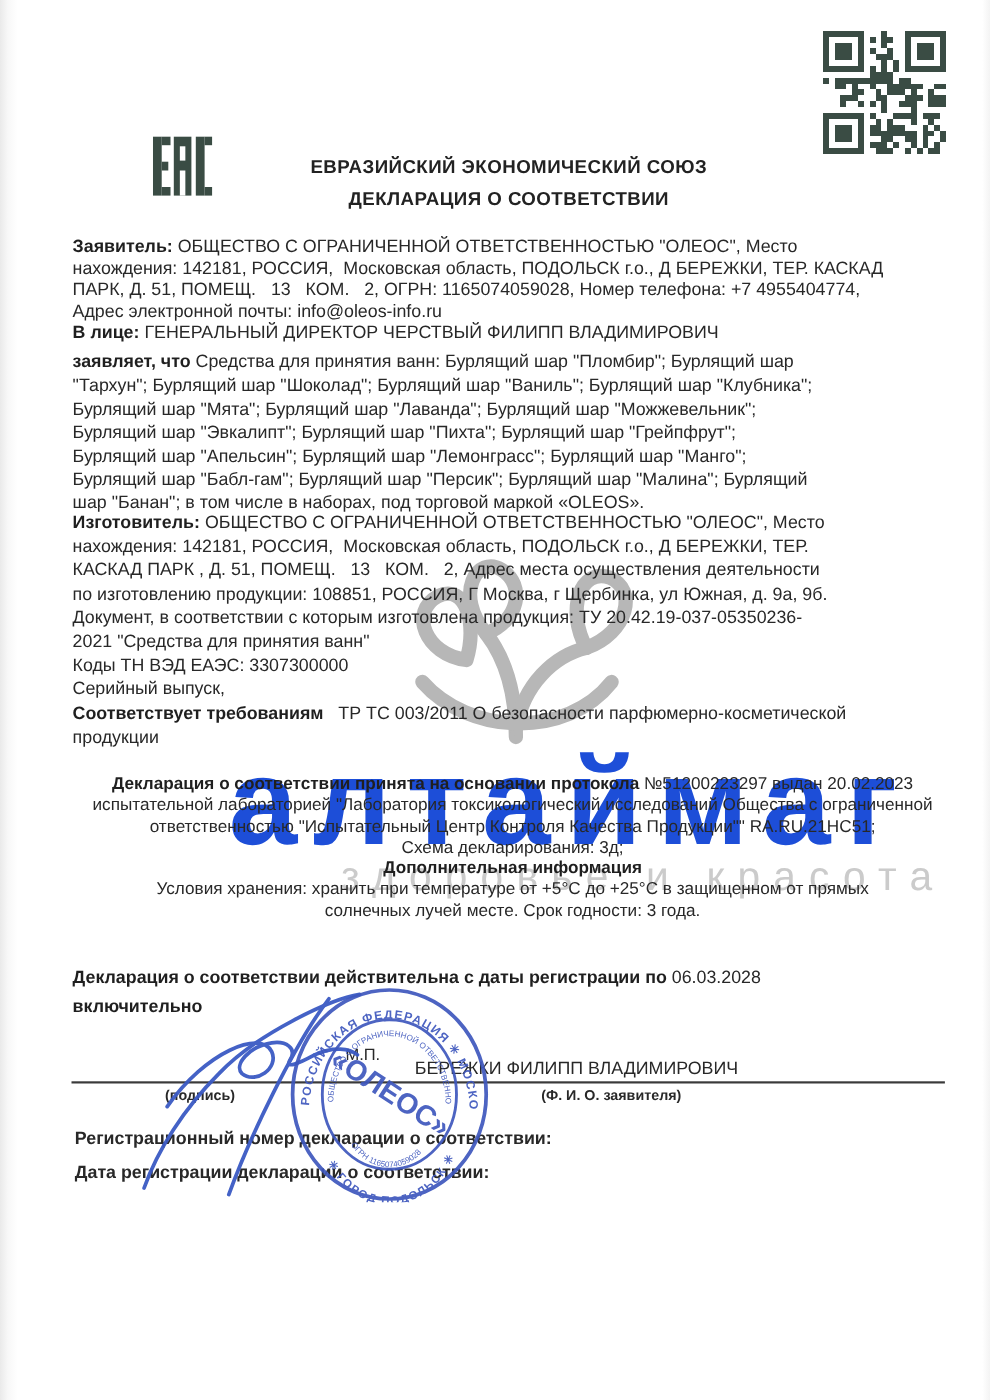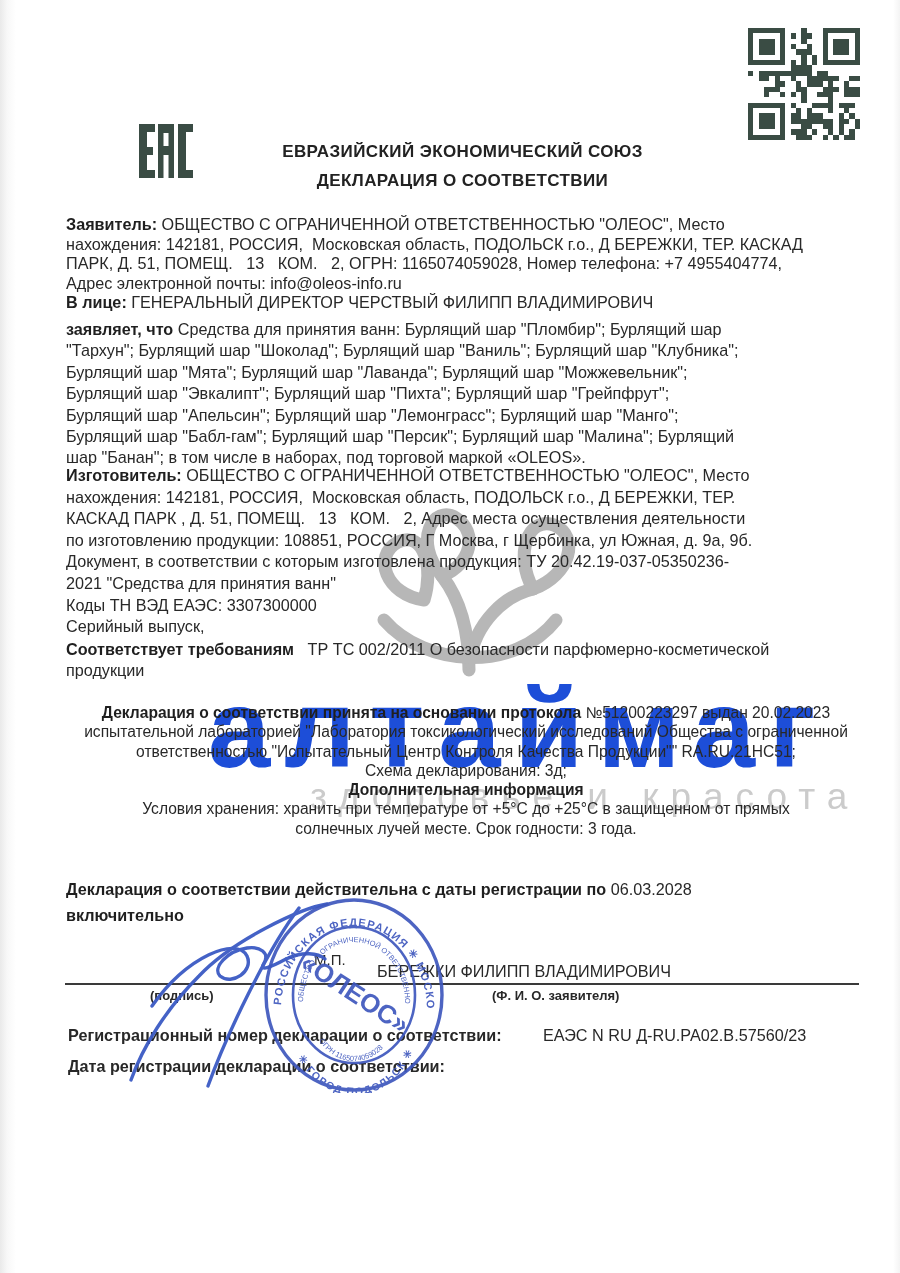--- a/index.html
+++ b/index.html
@@ -314,21 +314,21 @@
       <rect x="47" y="0" width="7" height="8"></rect>
     <rect x="47" y="46" width="7" height="8"></rect>
   </svg>
 
   <div class="abs hdr hdr1">ЕВРАЗИЙСКИЙ ЭКОНОМИЧЕСКИЙ СОЮЗ</div>
   <div class="abs hdr hdr2">ДЕКЛАРАЦИЯ О СООТВЕТСТВИИ</div>
 
   <div class="abs blk lh195" style="top:215px"><span class="tl"><b>Заявитель:</b><span> ОБЩЕСТВО С ОГРАНИЧЕННОЙ ОТВЕТСТВЕННОСТЬЮ "ОЛЕОС", Место</span></span><span class="tl"><span>нахождения: 142181, РОССИЯ,  Московская область, ПОДОЛЬСК г.о., Д БЕРЕЖКИ, ТЕР. КАСКАД</span></span><span class="tl"><span>ПАРК, Д. 51, ПОМЕЩ.   13   КОМ.   2, ОГРН: 1165074059028, Номер телефона: +7 4955404774,</span></span><span class="tl"><span>Адрес электронной почты: info@oleos-info.ru</span></span><span class="tl"><b>В лице:</b><span> ГЕНЕРАЛЬНЫЙ ДИРЕКТОР ЧЕРСТВЫЙ ФИЛИПП ВЛАДИМИРОВИЧ</span></span></div>
   <div class="abs blk lh214" style="top:319px"><span class="tl"><b>заявляет, что</b><span> Средства для принятия ванн: Бурлящий шар "Пломбир"; Бурлящий шар</span></span><span class="tl"><span>"Тархун"; Бурлящий шар "Шоколад"; Бурлящий шар "Ваниль"; Бурлящий шар "Клубника";</span></span><span class="tl"><span>Бурлящий шар "Мята"; Бурлящий шар "Лаванда"; Бурлящий шар "Можжевельник";</span></span><span class="tl"><span>Бурлящий шар "Эвкалипт"; Бурлящий шар "Пихта"; Бурлящий шар "Грейпфрут";</span></span><span class="tl"><span>Бурлящий шар "Апельсин"; Бурлящий шар "Лемонграсс"; Бурлящий шар "Манго";</span></span><span class="tl"><span>Бурлящий шар "Бабл-гам"; Бурлящий шар "Персик"; Бурлящий шар "Малина"; Бурлящий</span></span><span class="tl"><span>шар "Банан"; в том числе в наборах, под торговой маркой «OLEOS».</span></span></div>
   <div class="abs blk lh216" style="top:465px"><span class="tl"><b>Изготовитель:</b><span> ОБЩЕСТВО С ОГРАНИЧЕННОЙ ОТВЕТСТВЕННОСТЬЮ "ОЛЕОС", Место</span></span><span class="tl"><span>нахождения: 142181, РОССИЯ,  Московская область, ПОДОЛЬСК г.о., Д БЕРЕЖКИ, ТЕР.</span></span><span class="tl"><span>КАСКАД ПАРК , Д. 51, ПОМЕЩ.   13   КОМ.   2, Адрес места осуществления деятельности</span></span><span class="tl"><span>по изготовлению продукции: 108851, РОССИЯ, Г Москва, г Щербинка, ул Южная, д. 9а, 9б.</span></span><span class="tl"><span>Документ, в соответствии с которым изготовлена продукция: ТУ 20.42.19-037-05350236-</span></span><span class="tl"><span>2021 "Средства для принятия ванн"</span></span><span class="tl"><span>Коды ТН ВЭД ЕАЭС: 3307300000</span></span><span class="tl"><span>Серийный выпуск,</span></span></div>
-  <div class="abs blk lh210" style="top:639px"><span class="tl"><b>Соответствует требованиям</b><span>   ТР ТС 002/2011 О безопасности парфюмерно-косметической</span></span><span class="tl"><span>продукции</span></span></div>
+  <div class="abs blk lh210" style="top:639px"><span class="tl"><b>Соответствует требованиям</b><span>   ТР ТС 003/2011 О безопасности парфюмерно-косметической</span></span><span class="tl"><span>продукции</span></span></div>
   <div class="abs blk lh193 fs155" style="top:703px"><span class="tl"><b>Декларация о соответствии принята на основании протокола</b><span> №51200223297 выдан 20.02.2023</span></span><span class="tl"><span>испытательной лабораторией "Лаборатория токсикологический исследований Общества с ограниченной</span></span><span class="tl"><span>ответственностью "Испытательный Центр Контроля Качества Продукции"" RA.RU.21НС51;</span></span><span class="tl"><span>Схема декларирования: 3д;</span></span><span class="tl"><b>Дополнительная информация</b></span><span class="tl"><span>Условия хранения: хранить при температуре от +5°С до +25°С в защищенном от прямых</span></span><span class="tl"><span>солнечных лучей месте. Срок годности: 3 года.</span></span></div>
   <div class="abs blk lh255" style="top:877px"><span class="tl"><b>Декларация о соответствии действительна с даты регистрации по</b><span> 06.03.2028</span></span><span class="tl"><b>включительно</b></span></div>
 
   <div class="abs mp">М.П.</div>
   <div class="abs fio">БЕРЕЖКИ ФИЛИПП ВЛАДИМИРОВИЧ</div>
   <div class="abs sig-line"></div>
   <div class="abs cap cap-sign">(подпись)</div>
   <div class="abs cap cap-name">(Ф. И. О. заявителя)</div>
 
   <svg class="abs autograph" width="245" height="205" viewBox="0 0 245 205" fill="none" stroke="#3b5ac4" stroke-width="3.4" stroke-linecap="round">
@@ -356,15 +356,14 @@
     <text font-size="7.4" fill="#3e57bd">
       <textPath href="#arcInnerTop" startOffset="0%">ОБЩЕСТВО С ОГРАНИЧЕННОЙ ОТВЕТСТВЕННОСТЬЮ</textPath>
     </text>
     <text font-size="7.4" fill="#3e57bd">
       <textPath href="#arcInnerBot" startOffset="22%">ОГРН 1165074059028</textPath>
     </text>
     <text x="96" y="98" font-size="26" font-weight="bold" fill="#3e57bd" text-anchor="middle" dominant-baseline="middle" transform="rotate(33 96 98)">«ОЛЕОС»</text>
   </svg>
 
   <div class="abs reg-label reg1">Регистрационный номер декларации о соответствии:</div>
-  <div class="abs reg-value reg1">ЕАЭС N RU Д-RU.РА02.В.57560/23</div>
   <div class="abs reg-label reg2">Дата регистрации декларации о соответствии:</div>
 </div>
 
 </body></html>

